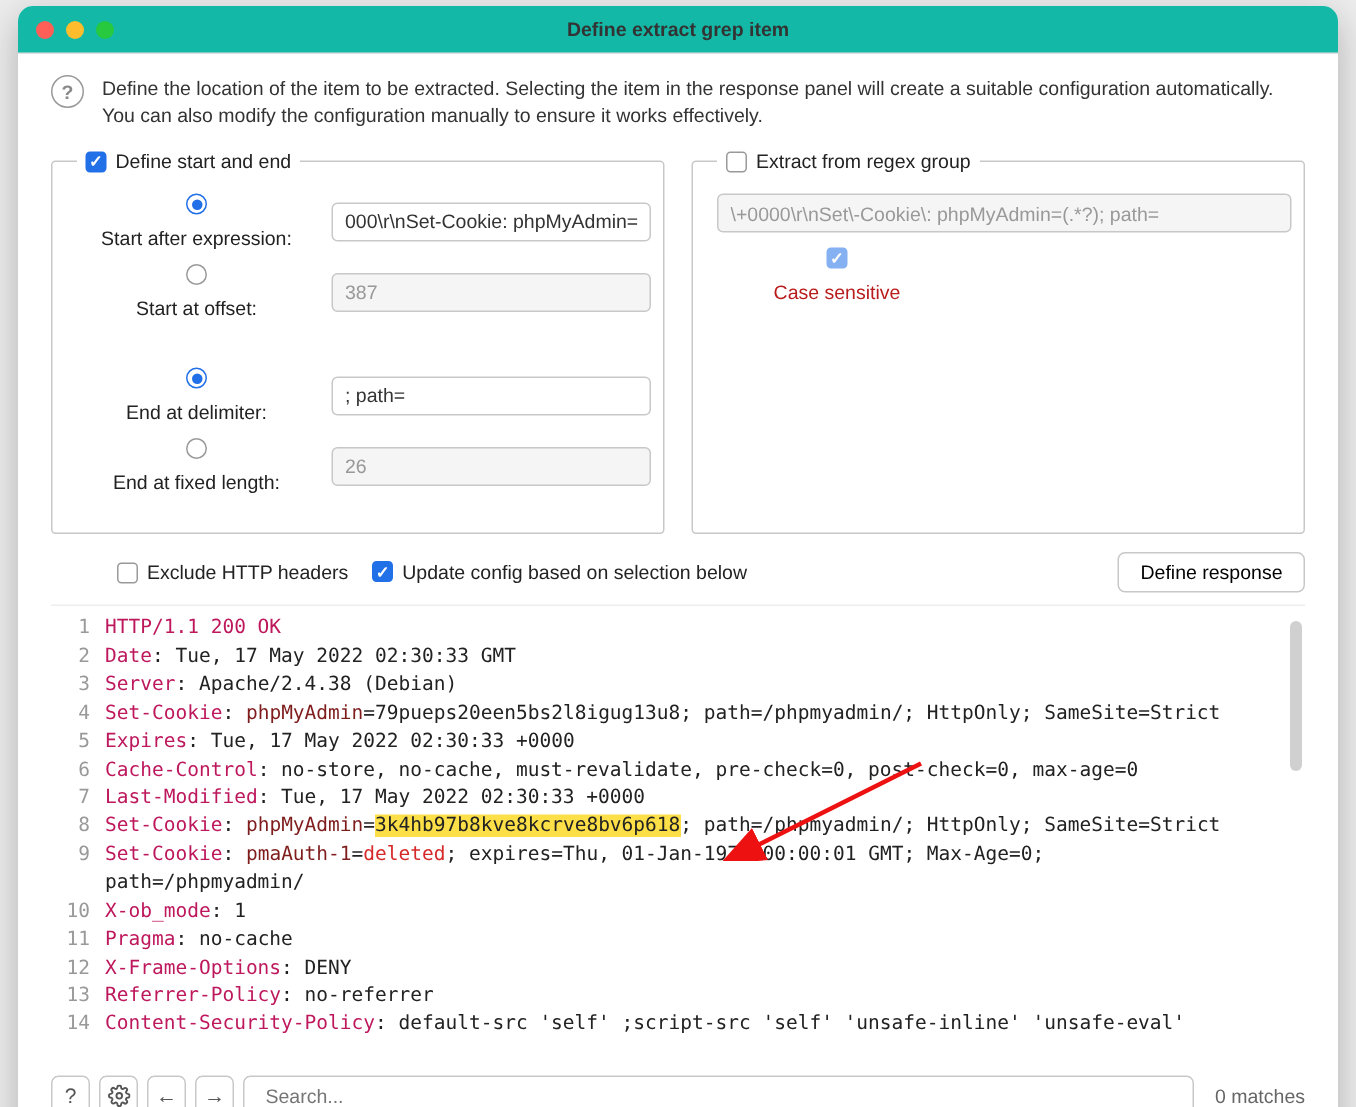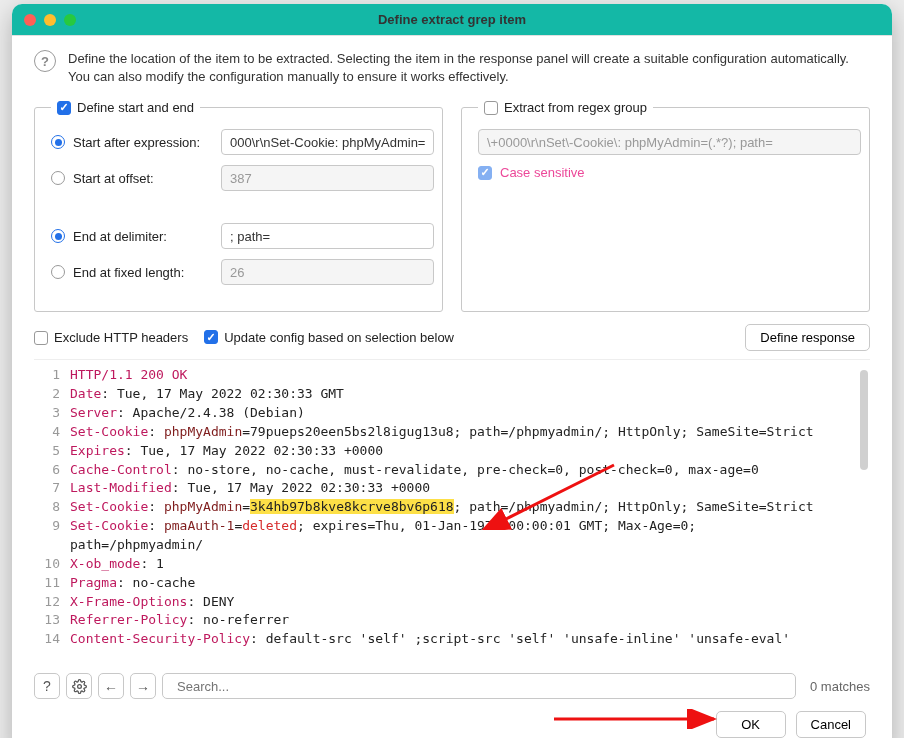--- a/index.html
+++ b/index.html
@@ -83,40 +83,40 @@
     border-radius: 50%;
     display: inline-flex; align-items: center; justify-content: center;
     background: #fff;
   }
   .radio.on { border-color:#2270e8; }
   .radio.on::after { content:""; width:7px;height:7px;border-radius:50%;background:#2270e8; }
   .fieldRow {
     display: flex; align-items: center; gap: 10px;
     margin-bottom: 10px;
   }
-  .fieldRow label { display:flex; align-items:center; gap:8px; min-width: 160px; }
+  .fieldRow label { display:flex; align-items:center; gap:8px; min-width: 160px; flex-direction: column; }
   .textin {
     flex: 1;
     min-width: 0;
     height: 26px;
     border: 1px solid #c8c8c8;
     border-radius: 4px;
     padding: 0 8px;
     font-size: 13px;
     color: #333;
     background: #fff;
     font-family: inherit;
   }
   .textin.disabled { color:#999; background:#f5f5f5; }
   .spacer { height: 22px; }
   .toolbarRow {
     display: flex; align-items: center;
     margin-bottom: 8px;
   }
-  .toolbarRow .left { display:flex; align-items:center; gap:16px; }
+  .toolbarRow .left { display:flex; align-items:center; gap:16px;margin-left:44px; }
   .btn {
     border:1px solid #c8c8c8; border-radius:5px;
     background:#fff; padding:5px 14px; font-size:13px;
     cursor:pointer;
   }
   .refetch { margin-left:auto; }
   .codeWrap {
     position: relative;
     border-top:1px solid #eee;
     padding-top: 6px;
@@ -249,21 +249,21 @@
           <span class="chk"></span>
           <span>Extract from regex group</span>
         </legend>
 
         <div class="fieldRow">
           <input class="textin disabled" style="width: 100%;" value="\+0000\r\nSet\-Cookie\: phpMyAdmin=(.*?); path=">
         </div>
         <div class="fieldRow">
           <label>
             <span class="chk on" style="opacity:.55"></span>
-            <span style="color:#ec4899">Case sensitive</span>
+            <span style="color:#b91c1c">Case sensitive</span>
           </label>
         </div>
       </fieldset>
     </div>
 
     <div class="toolbarRow">
       <div class="left">
         <label style="display:flex;align-items:center;gap:6px;">
           <span class="chk"></span>
           <span>Exclude HTTP headers</span>

